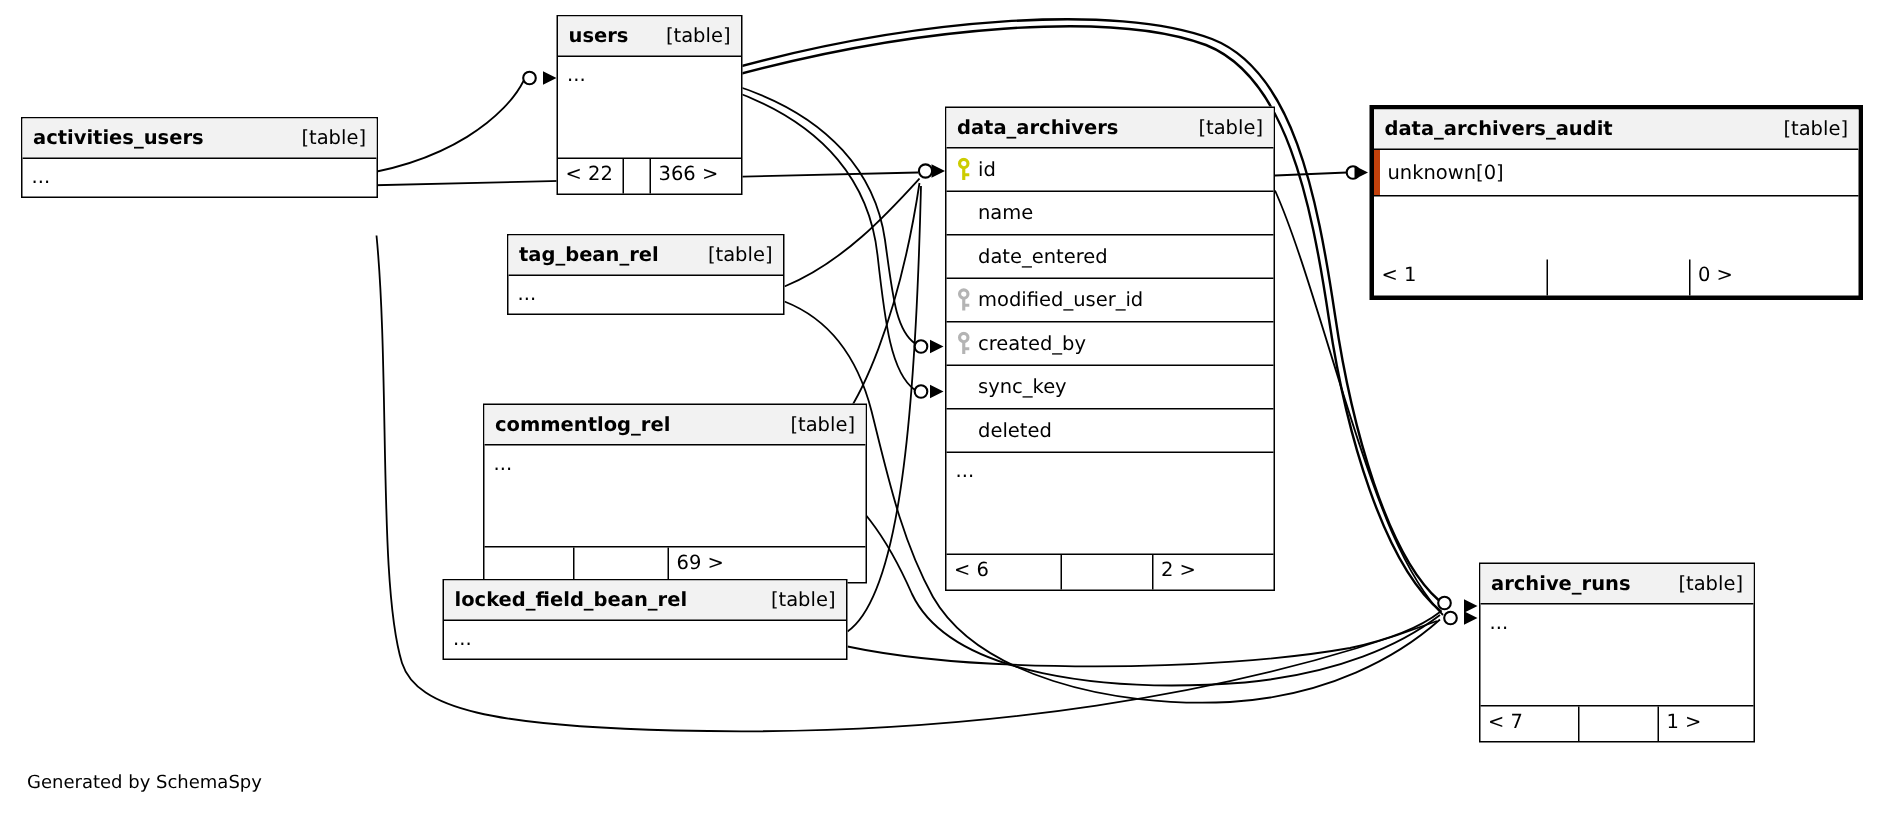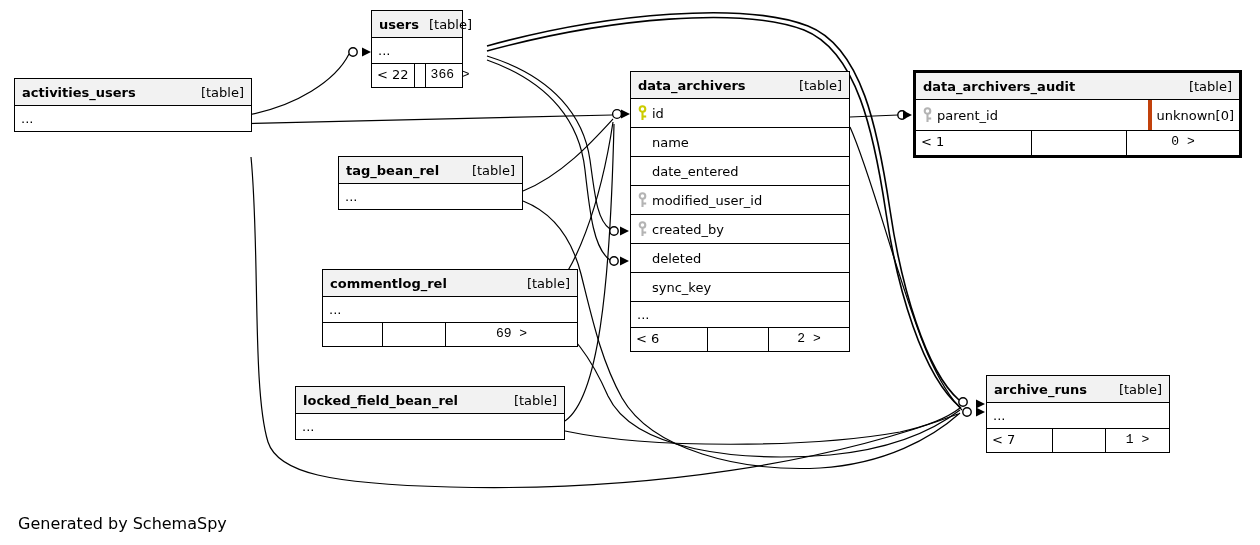--- a/index.html
+++ b/index.html
@@ -11,27 +11,27 @@
   .thead{display:flex;justify-content:space-between;align-items:center;gap:10px;
          background:#f2f2f2;border-bottom:1px solid #000;padding:0 7px;height:27px;box-sizing:border-box;}
   .tname{font-weight:bold;white-space:nowrap;}
   .ttag{white-space:nowrap;}
   .erow{display:flex;align-items:center;height:25px;padding:0 6px;box-sizing:border-box;}
   .crow{display:flex;align-items:center;height:29px;padding:0 6px 0 6px;box-sizing:border-box;
         border-bottom:1px solid #000;}
   .crow:last-of-type{border-bottom:none;}
   .keyic{width:15px;display:inline-flex;align-items:center;flex:none;}
   .clabel{white-space:nowrap;}
-  .tfoot{display:flex;border-top:1px solid #000;height:24px;box-sizing:border-box;}
+  .tfoot{display:flex;border-top:1px solid #000;height:24px;box-sizing:border-box;margin-top:42px;}
   .fc{box-sizing:border-box;border-right:1px solid #000;padding:3px 5px;white-space:nowrap;}
-  .fc:last-child{border-right:none;flex:1;text-align:center;font-family:Liberation Mono, monospace;}
+  .fc:last-child{border-right:none;flex:1;text-align:left;}
   .audit-row{display:flex;align-items:stretch;height:31px;box-sizing:border-box;border-bottom:1px solid #000;}
   .audit-left{display:flex;align-items:center;flex:1;padding:0 6px;}
   .audit-type{display:flex;align-items:center;border-left:4px solid #c2410c;padding:0 5px;white-space:nowrap;}
-  .note{position:absolute;left:18px;top:514px;font-size:16px;}
+  .note{position:absolute;left:18px;top:514px;font-size:12px;}
   svg .rel{fill:none;stroke:#000;stroke-width:1.2px;}
   svg .rel.bold{stroke-width:1.6px;}
   svg .endcircle{fill:#fff;stroke:#000;stroke-width:1.4px;}
   svg .endarrow{fill:#000;stroke:none;}
 </style>
 </head>
 <body>
 
 <div id="canvas">
 
@@ -88,21 +88,21 @@
     <g>
       <circle class="endcircle" cx="963" cy="402" r="4.2"></circle>
       <path class="endarrow" d="M985 404 L976 399.5 L976 408.5 Z"></path>
     </g>
     <g>
       <circle class="endcircle" cx="967" cy="412" r="4.2"></circle>
       <path class="endarrow" d="M985 412 L976 407.5 L976 416.5 Z"></path>
     </g>
   </svg>
 
-  <div class="tbox" style="left:371px;top:10px;width:92px;">
+  <div class="tbox" style="left:371px;top:10px;width:124px;">
     <div class="thead">
       <span class="tname">users</span>
       <span class="ttag">[table]</span>
     </div>
     <div class="erow">...</div>
     <div class="tfoot">
       <div class="fc" style="width:44px;">&lt; 22</div>
       <div class="fc" style="width:18px;"></div>
       <div class="fc">366 &gt;</div>
     </div>
@@ -181,52 +181,42 @@
     <div class="crow">
       <span class="keyic">
         <svg width="11" height="16" viewBox="0 0 11 16">
             <circle cx="5.5" cy="4" r="2.8" fill="none" stroke="#b4b4b4" stroke-width="2.1"></circle>
             <line x1="5.5" y1="6.8" x2="5.5" y2="15" stroke="#b4b4b4" stroke-width="2.1"></line>
             <line x1="5.5" y1="11.5" x2="9.2" y2="11.5" stroke="#b4b4b4" stroke-width="2.1"></line>
           </svg>
       </span>
       <span class="clabel">created_by</span>
     </div>
+    <div class="crow" style="border-bottom:1px solid #000;">
+      <span class="keyic"></span>
+      <span class="clabel">sync_key</span>
+    </div>
     <div class="crow">
       <span class="keyic"></span>
       <span class="clabel">deleted</span>
-    </div>
-    <div class="crow" style="border-bottom:1px solid #000;">
-      <span class="keyic"></span>
-      <span class="clabel">sync_key</span>
     </div>
     <div class="erow">...</div>
     <div class="tfoot">
       <div class="fc" style="width:77px;">&lt; 6</div>
       <div class="fc" style="width:61px;"></div>
       <div class="fc">2 &gt;</div>
     </div>
   </div>
 
   <div class="tbox focal" style="left:913px;top:70px;width:329px;">
     <div class="thead">
       <span class="tname">data_archivers_audit</span>
       <span class="ttag">[table]</span>
     </div>
     <div class="audit-row">
-      <div class="audit-left">
-        <span class="keyic">
-          <svg width="11" height="16" viewBox="0 0 11 16">
-              <circle cx="5.5" cy="4" r="2.8" fill="none" stroke="#b4b4b4" stroke-width="2.1"></circle>
-              <line x1="5.5" y1="6.8" x2="5.5" y2="15" stroke="#b4b4b4" stroke-width="2.1"></line>
-              <line x1="5.5" y1="11.5" x2="9.2" y2="11.5" stroke="#b4b4b4" stroke-width="2.1"></line>
-            </svg>
-        </span>
-        <span class="clabel">parent_id</span>
-      </div>
       <div class="audit-type">unknown[0]</div>
     </div>
     <div class="tfoot" style="border-top:none;">
       <div class="fc" style="width:116px;">&lt; 1</div>
       <div class="fc" style="width:95px;"></div>
       <div class="fc">0 &gt;</div>
     </div>
   </div>
 
   <div class="tbox" style="left:986px;top:375px;width:184px;">

